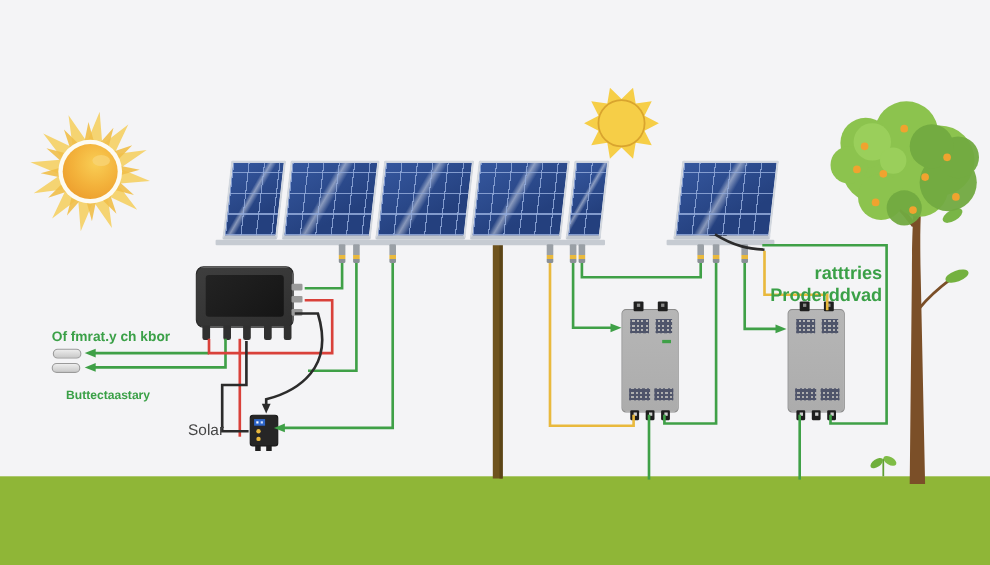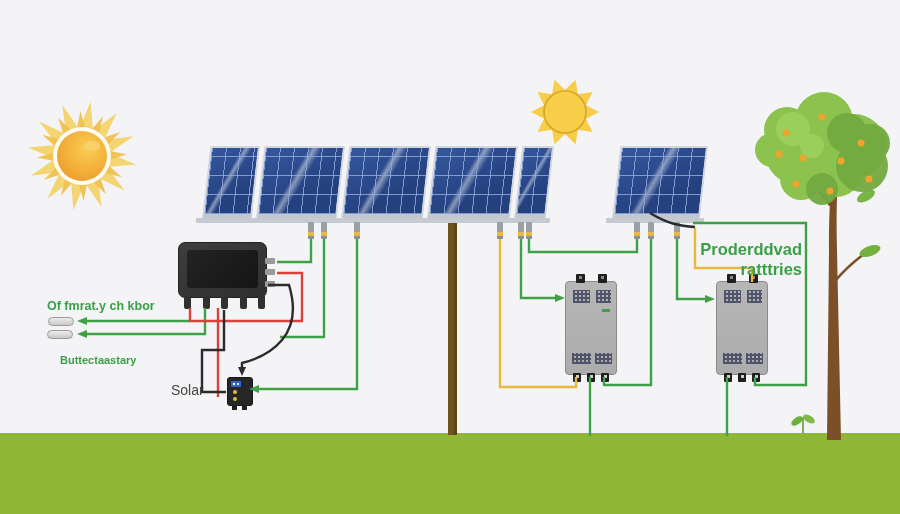--- a/index.html
+++ b/index.html
@@ -262,17 +262,17 @@
       <polygon class="ak" points="238,367 246,367 242,376"></polygon>
       <path class="wk" d="M224,310 V350 H202 V392 H226"></path>
       <path class="wk" d="M650,213 C668,224 680,226 695,227"></path>
     </g>
   </svg>
 
   <div id="note-terminals" class="abs note">Of fmrat.y ch kbor</div>
   <div id="note-battery" class="abs note">Buttectaastary</div>
   <div id="note-solar" class="abs">Solar</div>
   <div id="note-batteries" class="abs note">
+    <div>ratttries</div>
     <div>Proderddvad</div>
-    <div>ratttries</div>
   </div>
 
 </div>
 
 </body></html>

